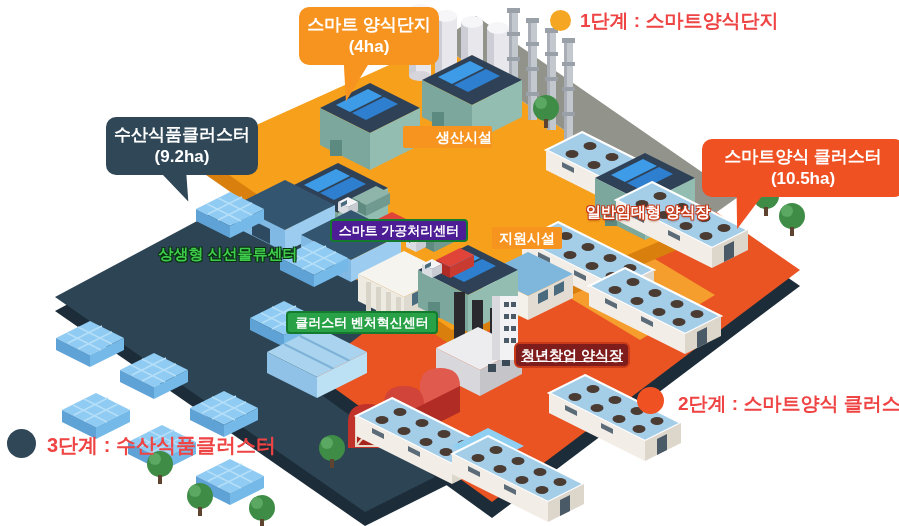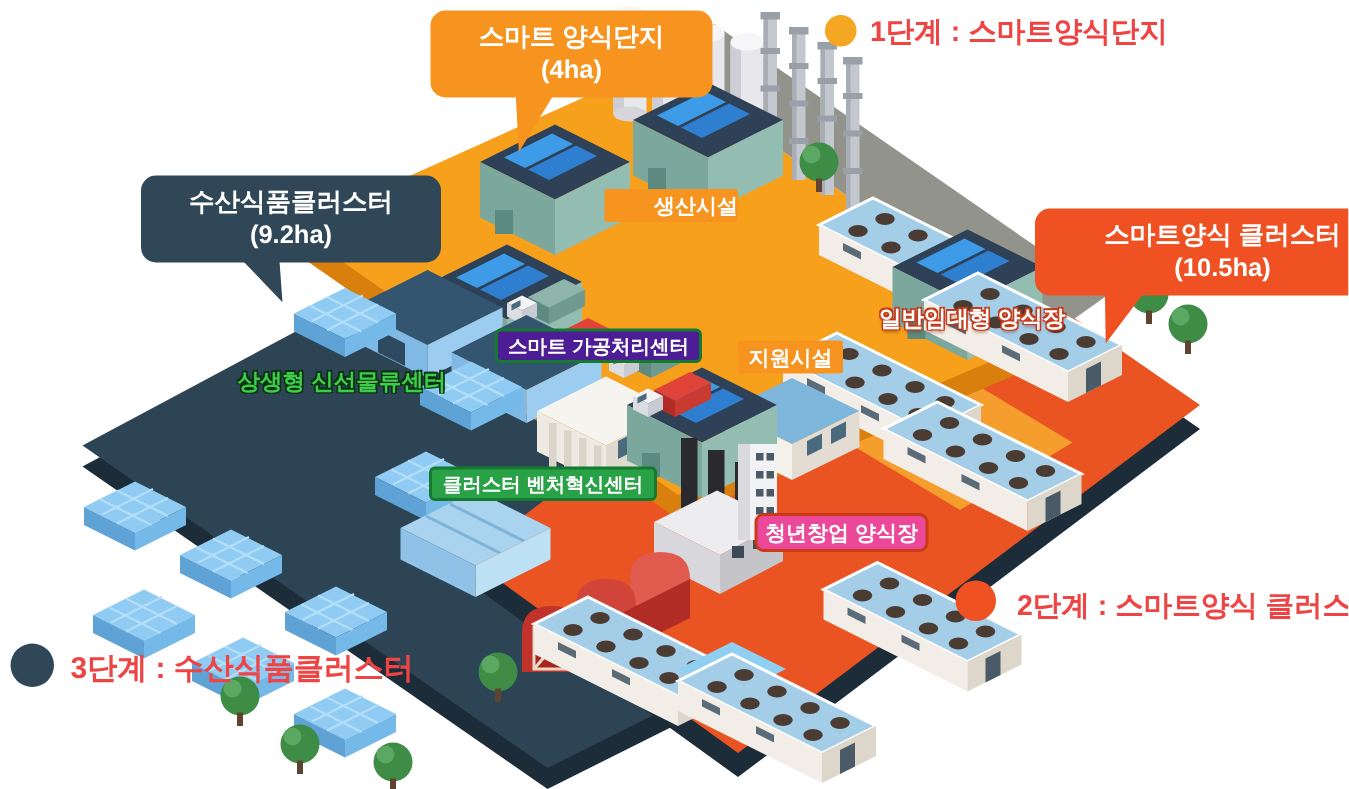--- a/index.html
+++ b/index.html
@@ -1,38 +1,38 @@
 <!DOCTYPE html>
 <html><head>
 <meta charset="utf-8">
 <style>
   html,body{margin:0;padding:0;background:#fff;}
   .scene{position:relative;width:899px;height:526px;background:#ffffff;overflow:hidden;
          font-family:"Liberation Sans","DejaVu Sans",sans-serif;}
   .scene svg{position:absolute;left:0;top:0;z-index:1;}
   
   .bubble{position:absolute;z-index:4;color:#fff;font-weight:bold;text-align:center;
-          border-radius:10px;padding:7px 24px;line-height:1.3;font-size:17px;}
+          border-radius:10px;padding:7px 0;line-height:1.3;font-size:17px;margin-left:12px;}
   .bubble .l2{font-size:17px;}
   .tail{position:absolute;z-index:3;width:0;height:0;
         border-left:13px solid transparent;border-right:13px solid transparent;}
   .b-orange{background:#F79420;} .t-orange{border-top:42px solid #F79420;transform:rotate(14deg);}
   .b-navy{background:#2F4757;}  .t-navy{border-top:36px solid #2F4757;transform:rotate(-24deg);}
   .b-red{background:#F05123;}   .t-red{border-top:38px solid #F05123;transform:rotate(18deg);}
   
   .tag{position:absolute;z-index:4;color:#fff;font-weight:bold;text-align:center;white-space:nowrap;}
   .tag-prod{left:403px;top:126px;width:89px;height:22px;line-height:22px;background:#F79420;font-size:14px;border-radius:2px;text-align:right;}
   .tag-proc{left:330px;top:219px;width:134px;height:19px;line-height:19px;background:#4c1d95;border:2px solid #137A2E;font-size:13px;border-radius:4px;}
   .tag-supp{left:492px;top:227px;width:70px;height:22px;line-height:22px;background:#F79420;font-size:14px;border-radius:2px;}
   .tag-rental{left:586px;top:203px;width:124px;font-size:15px;
       text-shadow:-1px -1px 0 #C83A18,1px -1px 0 #C83A18,-1px 1px 0 #C83A18,1px 1px 0 #C83A18,0 2px 2px rgba(120,30,0,.45);}
   .tag-logi{left:158px;top:245px;width:140px;font-size:15px;color:#3FCB4C;
       text-shadow:-1px -1px 0 #07320E,1px -1px 0 #07320E,-1px 1px 0 #07320E,1px 1px 0 #07320E;}
   .tag-blue{left:286px;top:311px;width:148px;height:19px;line-height:19px;background:#29A147;border:2px solid #137A2E;font-size:13px;border-radius:4px;}
-  .tag-youth{left:503px;top:342px;width:112px;height:22px;line-height:22px;background:#ec4899;border:2px solid #C83A18;font-size:14px;border-radius:6px;}
+  .tag-youth{left:514px;top:342px;width:112px;height:22px;line-height:22px;background:#7f1d1d;border:2px solid #C83A18;font-size:14px;border-radius:6px;text-decoration:underline;}
   
   .dot{position:absolute;z-index:4;border-radius:50%;}
   .ltxt{position:absolute;z-index:4;font-weight:bold;color:#ef4444;white-space:nowrap;}
   .l1d{left:550px;top:10px;width:21px;height:21px;background:#F5A623;}
   .l1t{left:580px;top:8px;font-size:19px;}
   .l2d{left:637px;top:387px;width:27px;height:27px;background:#F05123;}
   .l2t{left:678px;top:391px;font-size:19px;}
   .l3d{left:7px;top:429px;width:29px;height:29px;background:#2F4757;}
   .l3t{left:47px;top:432px;font-size:20px;}
 </style>

